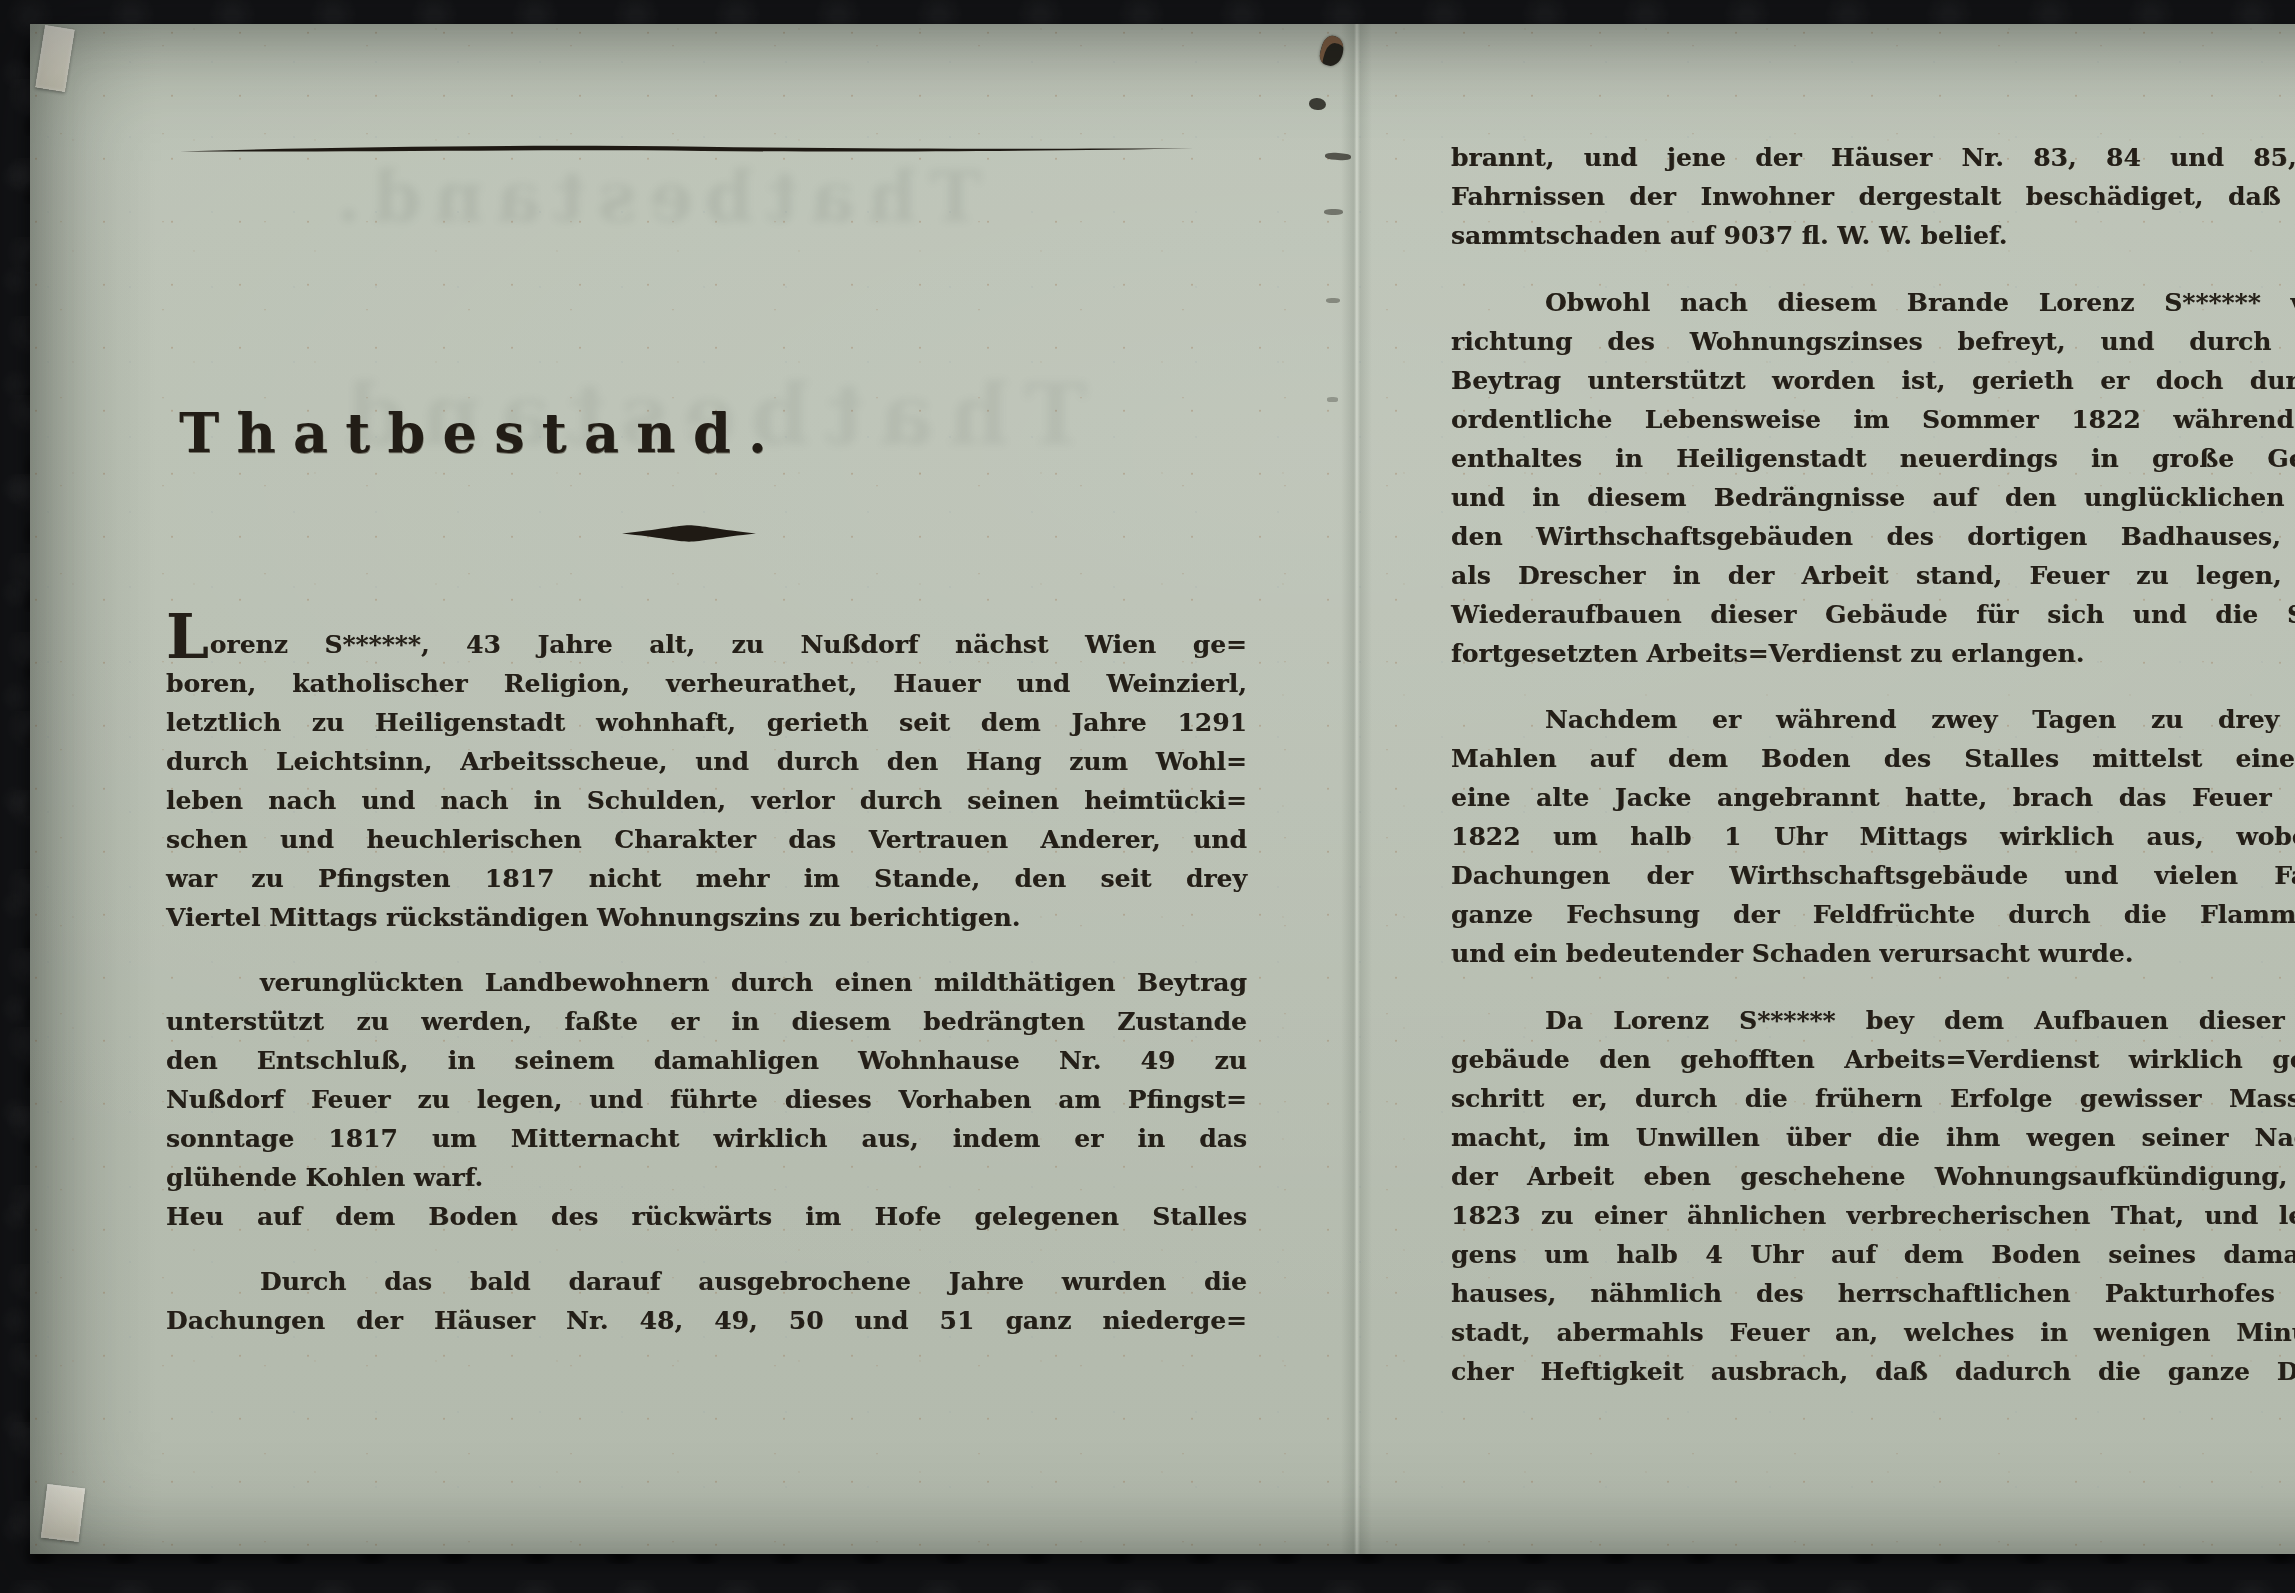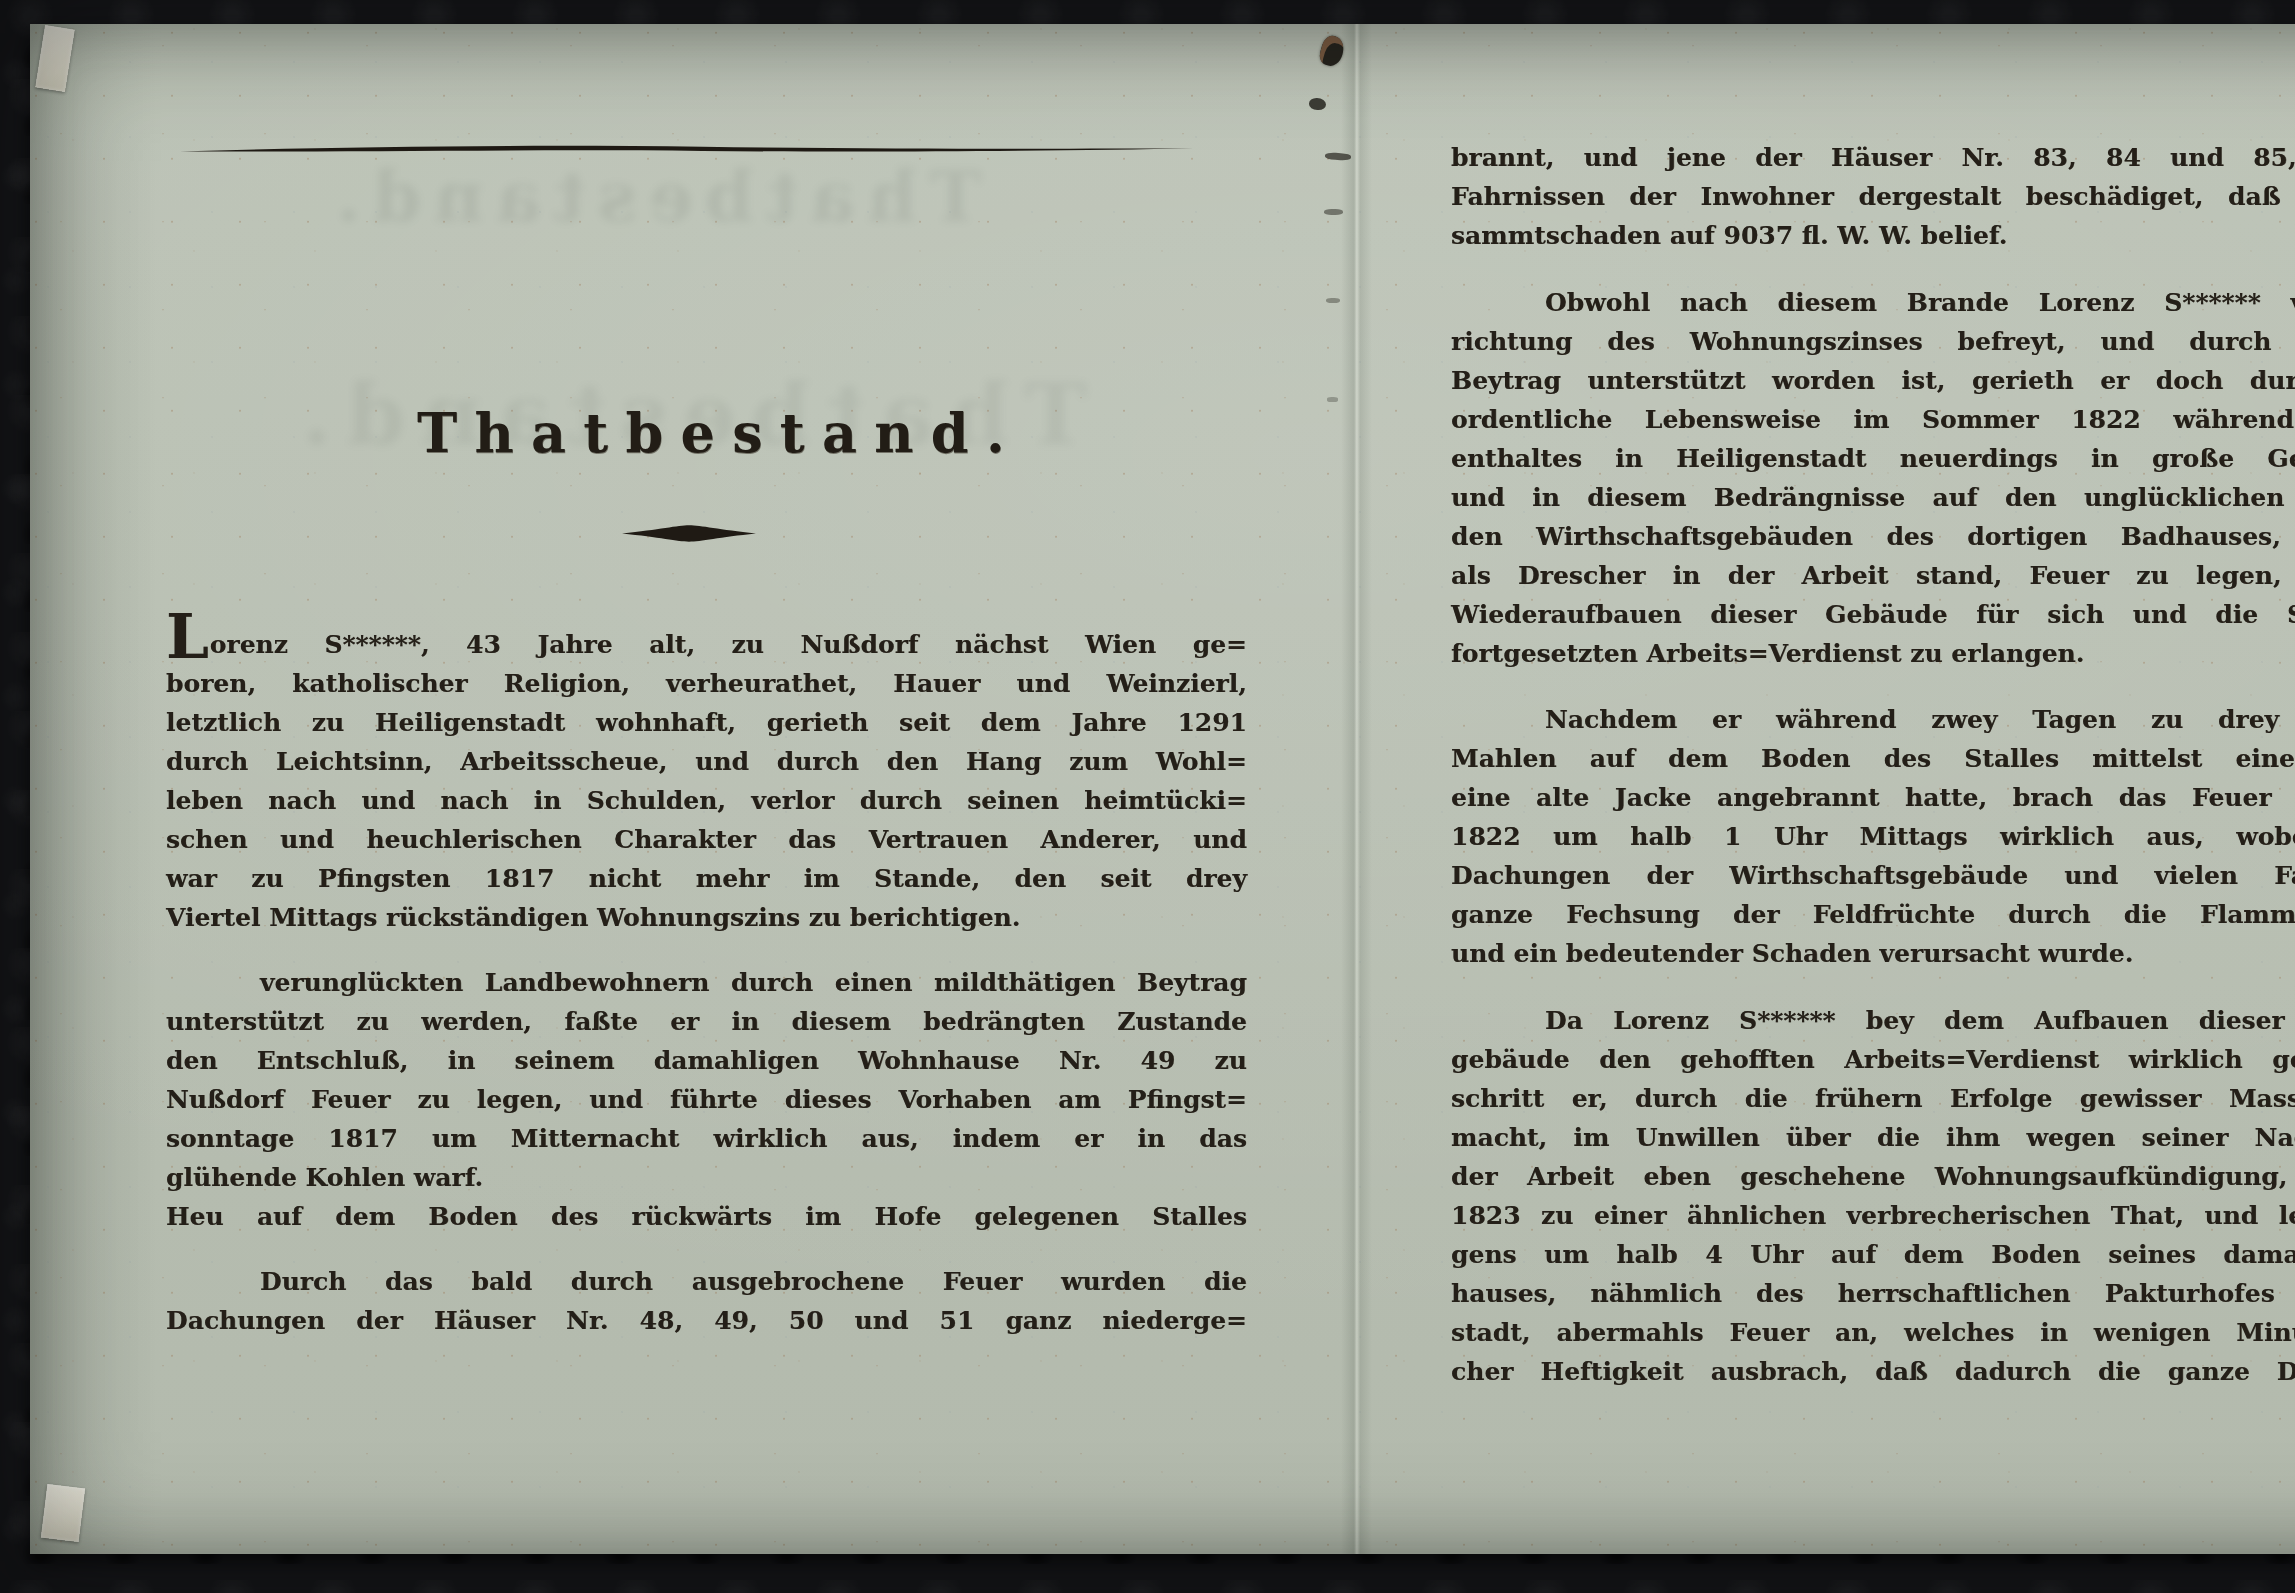--- a/index.html
+++ b/index.html
@@ -59,21 +59,21 @@
   .col-right .para + .para{margin-top:27.5px;}
   .tline{text-align:justify;text-align-last:justify;}
   .col-left .tline{height:39px;line-height:39px;}
   .col-right .tline{height:39px;line-height:39px;}
   .tline.pend{text-align-last:left;}
   .para.indent .tline:first-child{text-indent:94px;}
   .dropcap{font-size:61px;line-height:0;letter-spacing:0.9px;vertical-align:-4.6px;}
   .rule-top{position:absolute;left:149px;top:120px;width:1016px;height:12px;}
   .page-title{
     position:absolute;left:149px;top:377px;width:1081px;
-    text-align:center;font-size:54px;font-weight:700;letter-spacing:.32em;
+    font-size:54px;font-weight:700;letter-spacing:.32em;
     color:#221d16;text-shadow:0.5px 0.5px 0.6px rgba(40,32,22,.5);
   }
   .divider{position:absolute;left:592px;top:500px;width:134px;height:19px;}
   .ghost{
     position:absolute;transform:scaleX(-1);filter:blur(4.1px);
     font-weight:700;color:#39413a;pointer-events:none;white-space:nowrap;
     letter-spacing:.18em;
   }
   .ghost.g1{left:294px;top:132px;font-size:69px;opacity:.085;}
   .ghost.g2{left:257px;top:341px;font-size:84px;opacity:.07;}
@@ -114,21 +114,21 @@
         <div class="para indent">
           <div class="tline">verunglückten Landbewohnern durch einen mildthätigen Beytrag</div>
           <div class="tline">unterstützt zu werden, faßte er in diesem bedrängten Zustande</div>
           <div class="tline">den Entschluß, in seinem damahligen Wohnhause Nr. 49 zu</div>
           <div class="tline">Nußdorf Feuer zu legen, und führte dieses Vorhaben am Pfingst=</div>
           <div class="tline">sonntage 1817 um Mitternacht wirklich aus, indem er in das</div>
           <div class="tline pend">glühende Kohlen warf.</div>
           <div class="tline">Heu auf dem Boden des rückwärts im Hofe gelegenen Stalles</div>
         </div>
         <div class="para indent">
-          <div class="tline">Durch das bald durch ausgebrochene Feuer wurden die</div>
+          <div class="tline">Durch das bald darauf ausgebrochene Jahre wurden die</div>
           <div class="tline">Dachungen der Häuser Nr. 48, 49, 50 und 51 ganz niederge=</div>
         </div>
       </div>
     <div class="col col-right">
         <div class="para">
           <div class="tline">brannt, und jene der Häuser Nr. 83, 84 und 85, nebst vielen</div>
           <div class="tline">Fahrnissen der Inwohner dergestalt beschädiget, daß sich der Ge=</div>
           <div class="tline pend">sammtschaden auf 9037 fl. W. W. belief.</div>
         </div>
         <div class="para indent">

